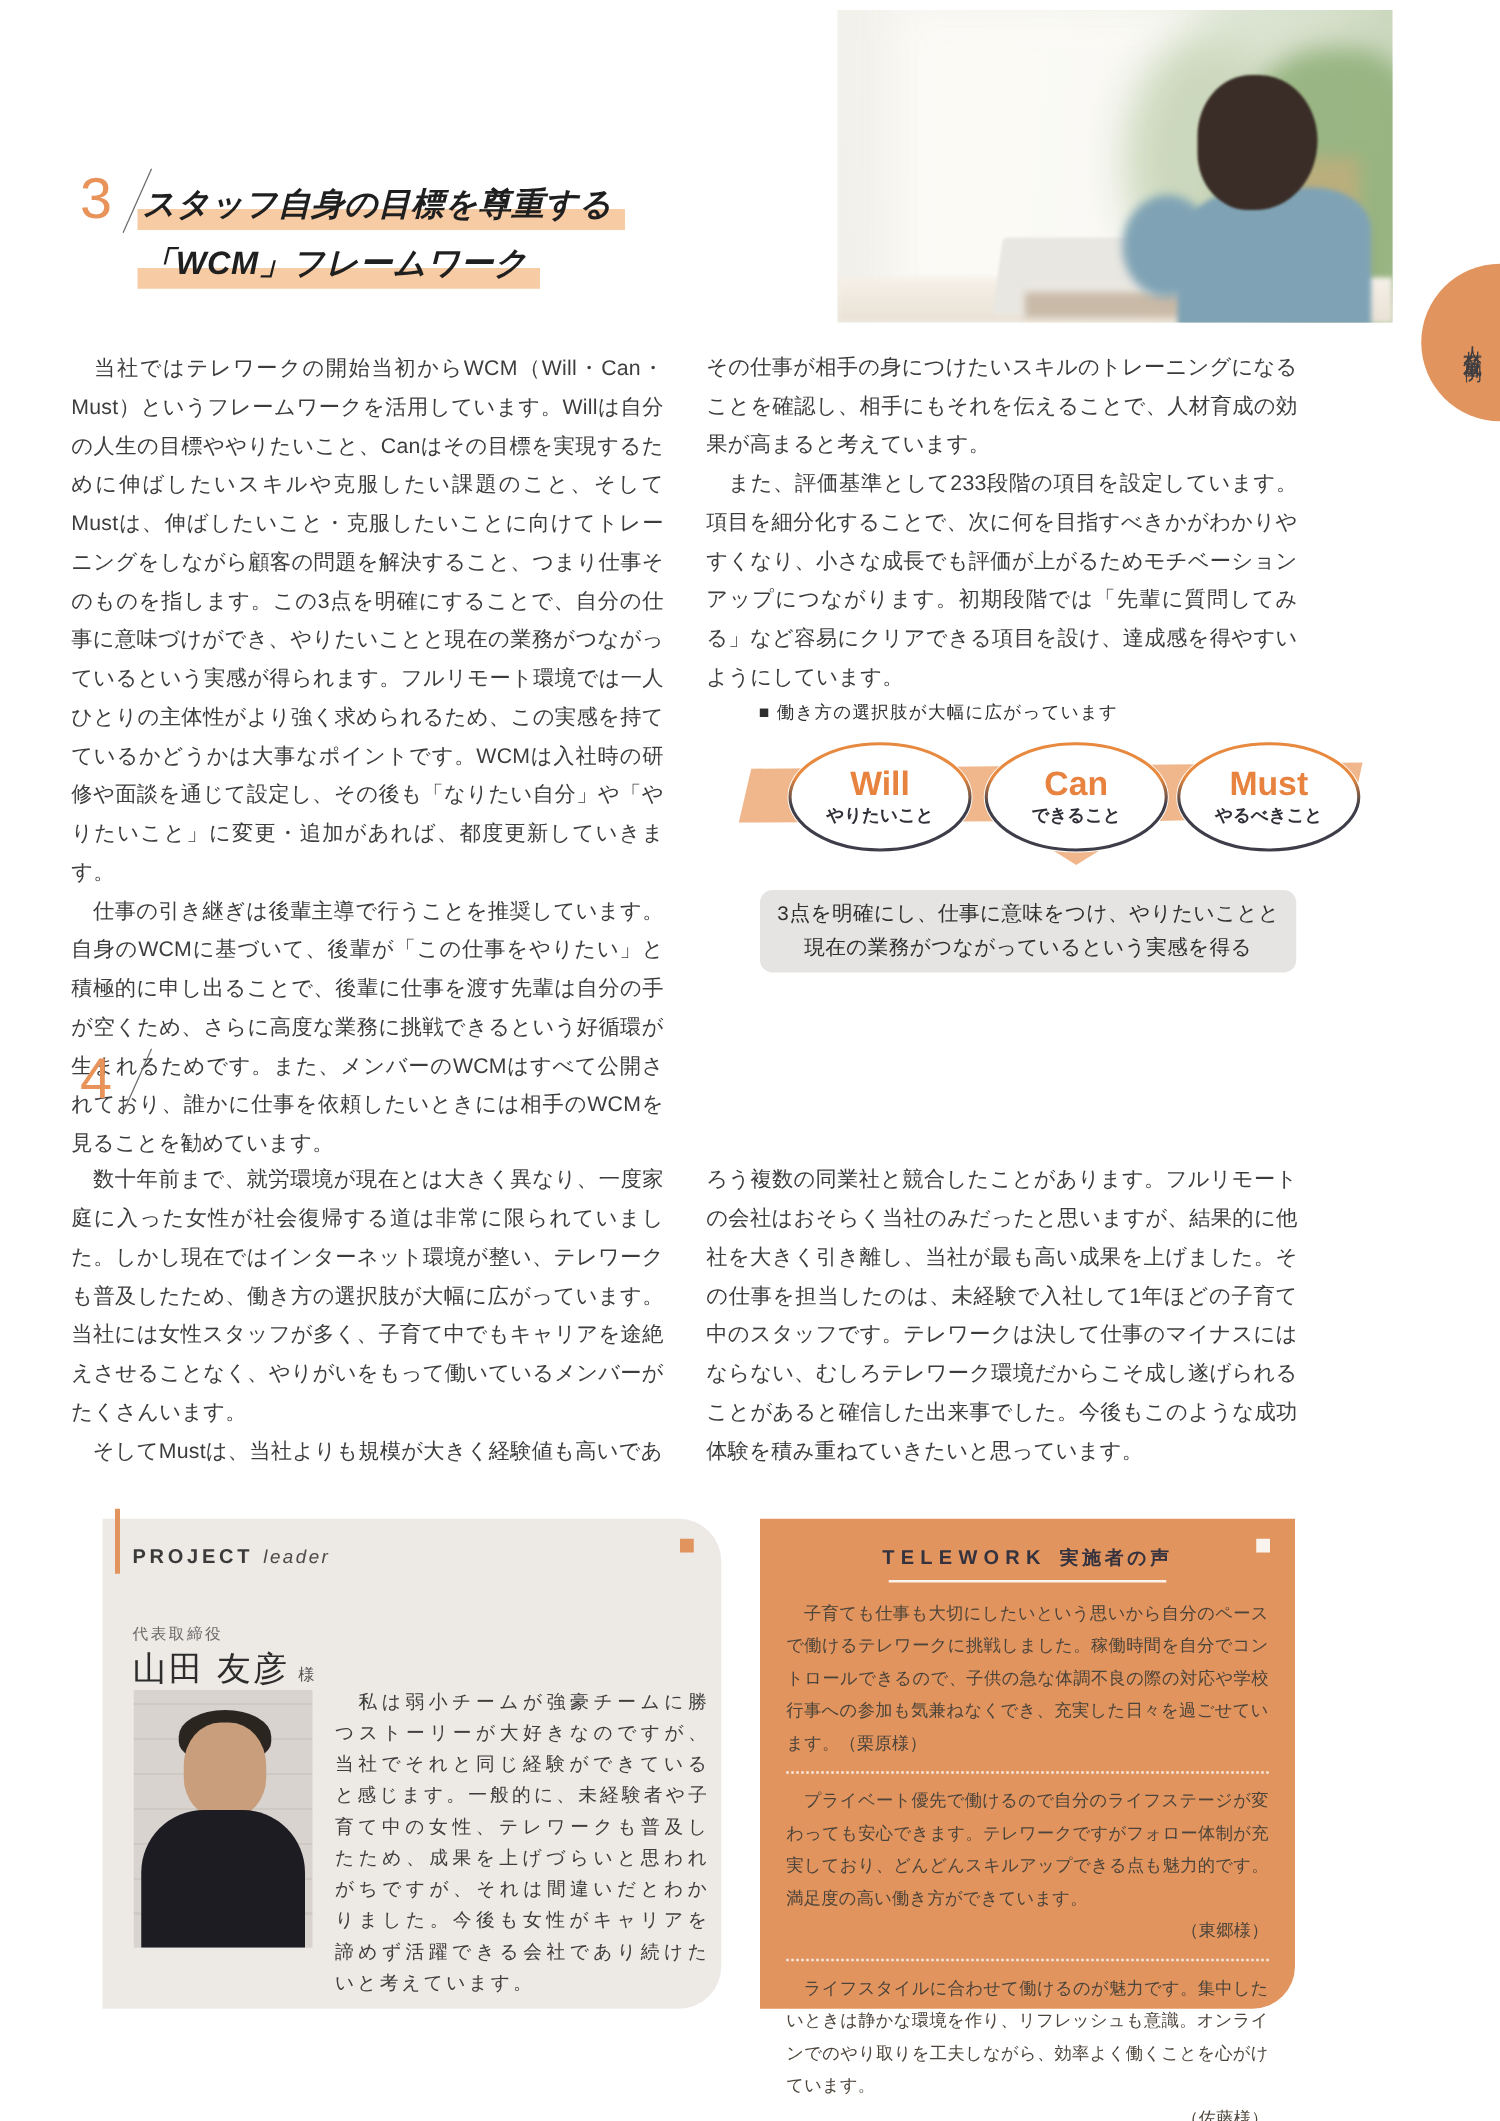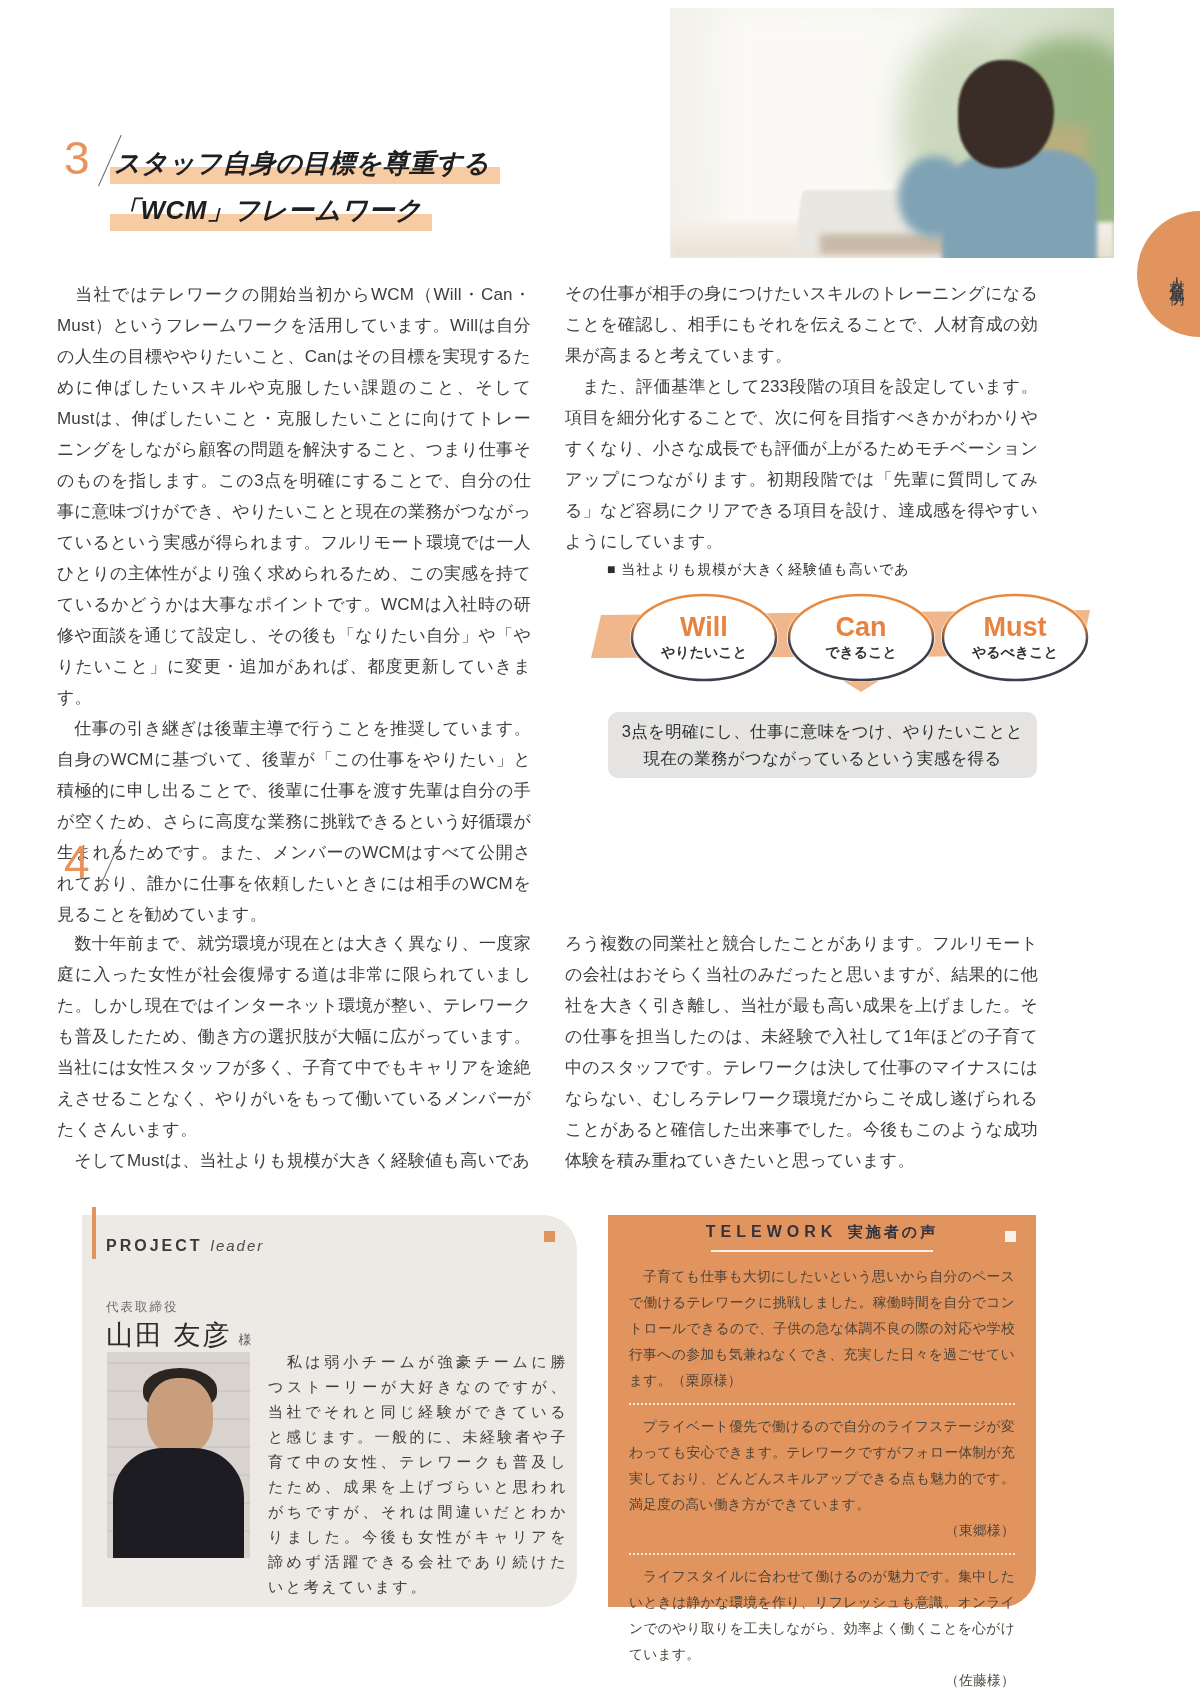--- a/index.html
+++ b/index.html
@@ -47,21 +47,21 @@
   .dg-ribbon{position:absolute;left:0;top:0;width:520px;height:112px;}
   .oval{position:absolute;top:2px;width:148px;height:89px;}
   .oval .bg{position:absolute;inset:0;background:#fff;border-radius:50%;}
   .oval svg{position:absolute;inset:0;}
   .oval .txt{position:absolute;inset:0;display:flex;flex-direction:column;align-items:center;justify-content:center;}
   .oval .en{font-size:27px;font-weight:bold;color:#E8823F;line-height:1.1;}
   .oval .ja{font-size:14px;font-weight:bold;color:#2f2f38;margin-top:2px;}
   .oval1{left:45px;}.oval2{left:202px;}.oval3{left:356px;}
 
   .note-box{position:absolute;left:608px;top:712px;width:429px;height:66px;background:#E5E4E3;border-radius:10px;
-    display:flex;flex-direction:column;align-items:center;justify-content:center;}
+    display:flex;flex-direction:column;align-items:center;justify-content:center;font-family:Liberation Mono, monospace;}
   .note-box span{font-size:16.5px;line-height:27px;color:#2f2f2f;letter-spacing:.3px;}
 
   
   .leader-box{position:absolute;left:82px;top:1215px;width:495px;height:392px;background:#EDE9E5;
     border-radius:0 34px 34px 0;}
   .accent-line{position:absolute;left:10px;top:-8px;width:4px;height:52px;background:#E2945E;}
   .corner-sq{position:absolute;width:11px;height:11px;}
   .leader-box .corner-sq{right:22px;top:16px;background:#E2945E;}
   .leader-label{position:absolute;left:24px;top:22px;}
   .leader-label .en{font-size:16px;font-weight:bold;letter-spacing:3px;color:#3a3a3a;}
@@ -75,21 +75,21 @@
   .lp-hair{left:36px;top:16px;width:74px;height:42px;background:#2b2520;border-radius:50% 50% 40% 40%;}
   .lp-head{left:40px;top:26px;width:66px;height:76px;background:#c99e7c;border-radius:45% 45% 42% 42%;}
   .lp-body{left:6px;top:96px;width:131px;height:112px;background:#1d1c22;border-radius:50px 50px 0 0;}
   .leader-comment{position:absolute;left:186px;top:134px;width:300px;font-size:15px;line-height:25px;
     letter-spacing:2.5px;text-align:justify;color:#3d3d3d;margin:0;}
 
   
   .voice-box{position:absolute;left:608px;top:1215px;width:428px;height:392px;background:#E2945E;
     border-radius:0 0 34px 0;}
   .voice-box .corner-sq{right:20px;top:16px;background:#F8F3ED;}
-  .voice-title{text-align:center;padding-top:8px;}
+  .voice-title{text-align:center;padding-top:22px;}
   .voice-title .en{font-size:16px;font-weight:bold;letter-spacing:5px;color:#33323E;}
   .voice-title .ja{font-size:15px;font-weight:bold;letter-spacing:3px;color:#33323E;margin-left:6px;}
   .title-underline{width:222px;height:2px;background:#FAF4EC;margin:8px auto 12px;}
   .voices{padding:0 21px;}
   .voice{margin:0;}
   .voice + .voice{border-top:2px dotted rgba(255,255,255,.8);margin-top:9px;padding-top:9px;}
   .voice p{margin:0;font-size:13.8px;line-height:26px;text-align:justify;color:#4c443a;letter-spacing:.2px;}
   .voice .voice-author{display:block;text-align:right;font-size:13.8px;line-height:26px;color:#4c443a;}
   .voice.inline-author .voice-author{display:inline;}
 </style>
@@ -125,21 +125,21 @@
   <div class="col" style="left:57px;top:279px;">
     <p>　当社ではテレワークの開始当初からWCM（Will・Can・Must）というフレームワークを活用しています。Willは自分の人生の目標ややりたいこと、Canはその目標を実現するために伸ばしたいスキルや克服したい課題のこと、そしてMustは、伸ばしたいこと・克服したいことに向けてトレーニングをしながら顧客の問題を解決すること、つまり仕事そのものを指します。この3点を明確にすることで、自分の仕事に意味づけができ、やりたいことと現在の業務がつながっているという実感が得られます。フルリモート環境では一人ひとりの主体性がより強く求められるため、この実感を持てているかどうかは大事なポイントです。WCMは入社時の研修や面談を通じて設定し、その後も「なりたい自分」や「やりたいこと」に変更・追加があれば、都度更新していきます。</p>
     <p>　仕事の引き継ぎは後輩主導で行うことを推奨しています。自身のWCMに基づいて、後輩が「この仕事をやりたい」と積極的に申し出ることで、後輩に仕事を渡す先輩は自分の手が空くため、さらに高度な業務に挑戦できるという好循環が生まれるためです。また、メンバーのWCMはすべて公開されており、誰かに仕事を依頼したいときには相手のWCMを見ることを勧めています。</p>
   </div>
   <div class="col" style="left:565px;top:278px;width:473px;">
     <p>その仕事が相手の身につけたいスキルのトレーニングになることを確認し、相手にもそれを伝えることで、人材育成の効果が高まると考えています。</p>
     <p>　また、評価基準として233段階の項目を設定しています。項目を細分化することで、次に何を目指すべきかがわかりやすくなり、小さな成長でも評価が上がるためモチベーションアップにつながります。初期段階では「先輩に質問してみる」など容易にクリアできる項目を設け、達成感を得やすいようにしています。</p>
   </div>
 
   <div class="diagram">
-    <div class="dg-caption">■ 当社よりも規模が大きく経験値も高いであ</div>
+    <div class="dg-caption">■ 働き方の選択肢が大幅に広がっています</div>
     <div class="dg-body">
       <svg class="dg-ribbon" viewBox="0 0 520 112">
         <polygon points="16,24 505,19 496,62 332,66 276,101 220,66 6,67" fill="#F1B78C"></polygon>
       </svg>
       <div class="oval oval1">
         <div class="bg"></div>
         <svg viewBox="0 0 148 89">
           <defs>
               <linearGradient id="g1" x1="0" y1="0" x2="0" y2="1">
             <stop offset="0%" stop-color="#E7893F"></stop>

